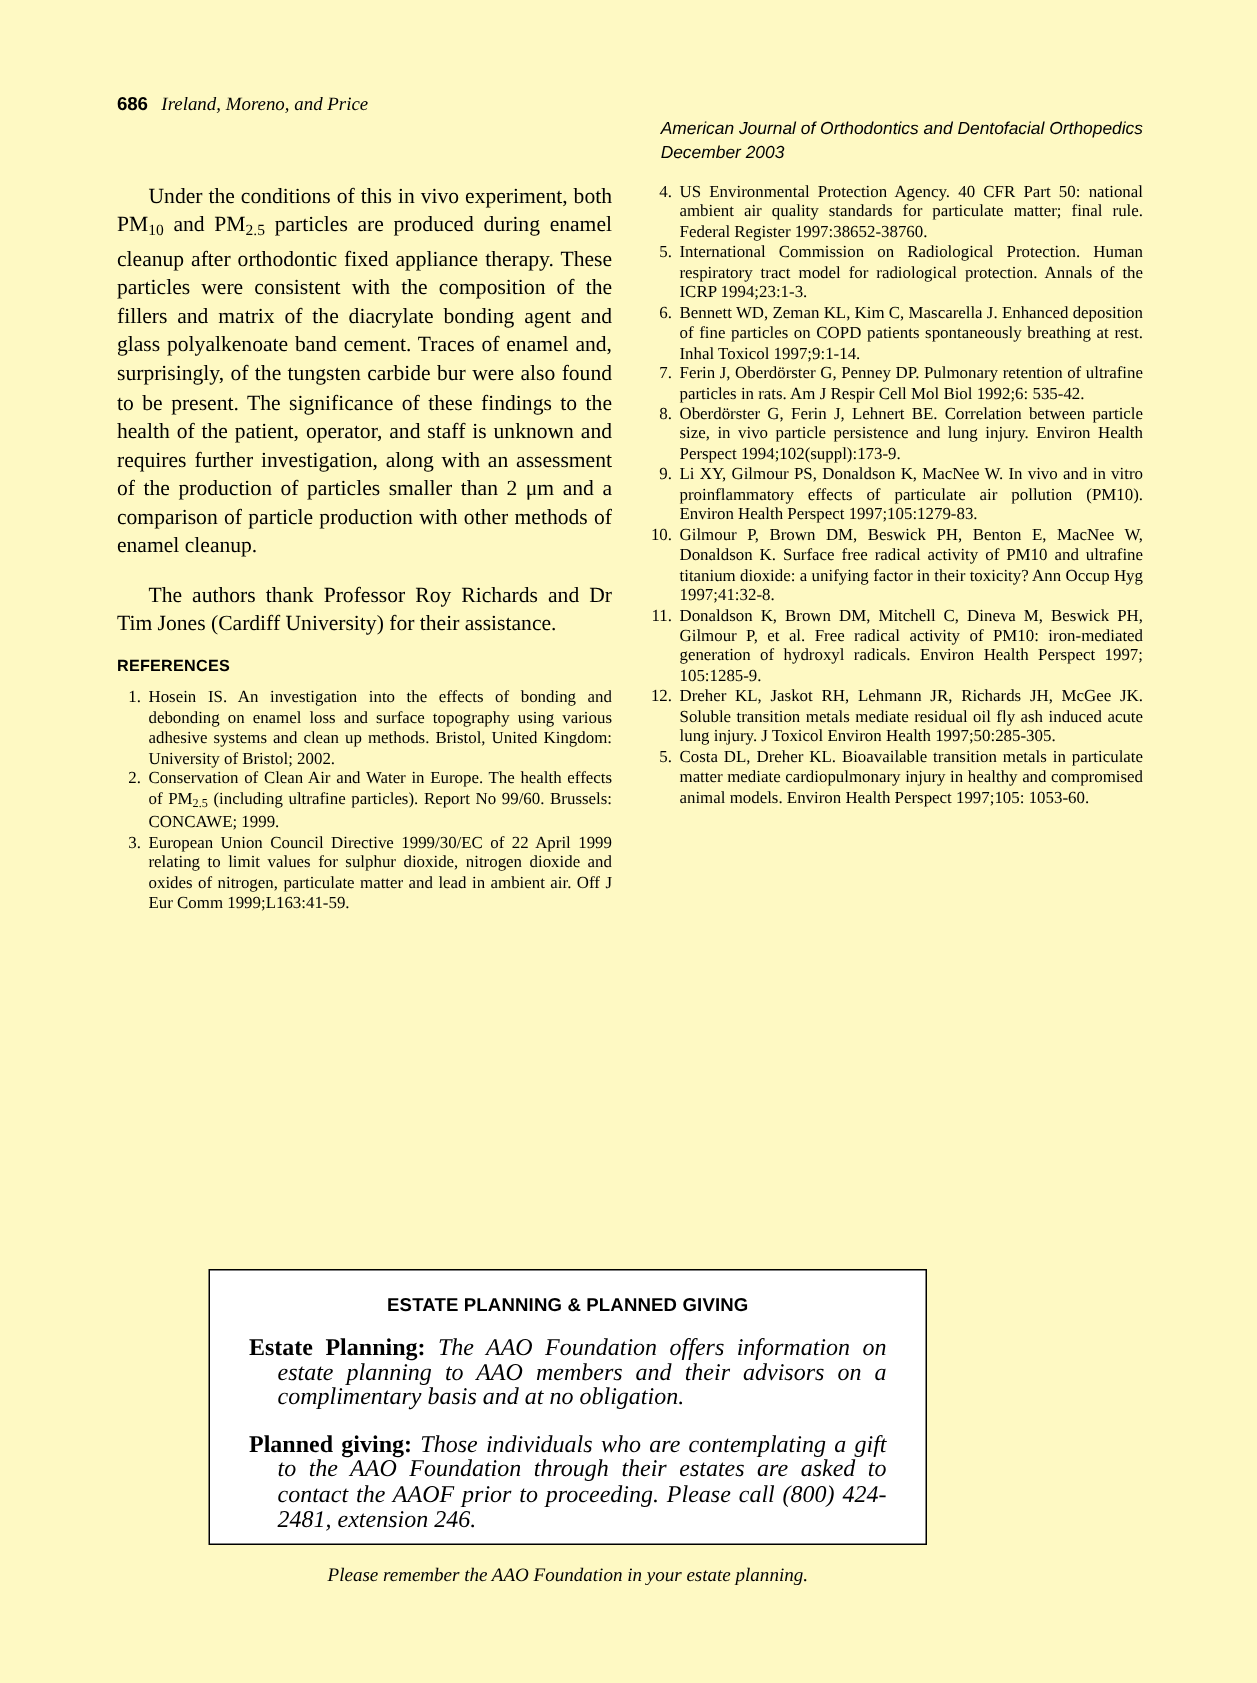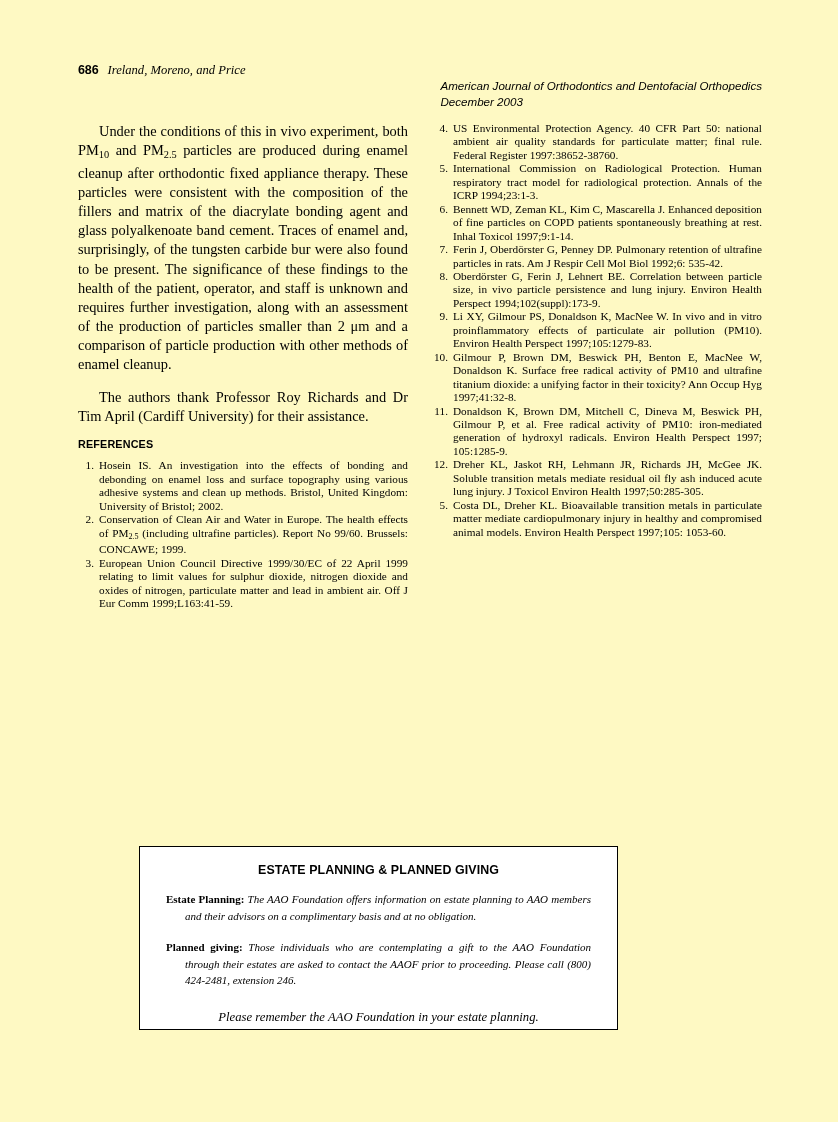--- a/index.html
+++ b/index.html
@@ -136,21 +136,21 @@
   .notice-title {
     font-family: "Liberation Sans", sans-serif;
     font-weight: bold;
     font-size: 12.4px;
     text-align: center;
     letter-spacing: 0.1px;
     margin: 0 0 14px 0;
   }
   .notice-para {
     font-family: "Liberation Serif", serif;
-    font-size: 11px;
+    font-size: 16px;
     line-height: 16.6px;
     text-align: justify;
     text-justify: inter-word;
     font-style: italic;
     margin: 0;
     text-indent: 0;
     padding-left: 19px;
   }
   .notice-para .lead {
     font-style: normal;
@@ -181,21 +181,21 @@
     </div>
   </div>
 
   <div class="col col-left">
 
 
     <p class="body-para indent"><span>Under the conditions of this in vivo experiment, both PM</span><sub>10</sub><span> and PM</span><sub>2.5</sub><span> particles are produced during enamel cleanup after orthodontic fixed appliance therapy. These particles were consistent with the composition of the fillers and matrix of the diacrylate bonding agent and glass polyalkenoate band cement. Traces of enamel and, surprisingly, of the tungsten carbide bur were also found to be present. The significance of these findings to the health of the patient, operator, and staff is unknown and requires further investigation, along with an assessment of the production of particles smaller than 2 μm and a comparison of particle production with other methods of enamel cleanup.</span></p>
 
     <div class="para-gap"></div>
 
-    <p class="body-para indent">The authors thank Professor Roy Richards and Dr Tim April (Cardiff University) for their assistance.</p>
+    <p class="body-para indent">The authors thank Professor Roy Richards and Dr Tim Jones (Cardiff University) for their assistance.</p>
 
     <div class="ack-gap"></div>
 
     <h2 class="section-head">REFERENCES</h2>
 
     <ol class="ref-list">
       <li class="ref-item">
         <span class="ref-num">1.</span><span>Hosein IS. An investigation into the effects of bonding and debonding on enamel loss and surface topography using various adhesive systems and clean up methods. Bristol, United Kingdom: University of Bristol; 2002.</span>
       </li>
       <li class="ref-item">

